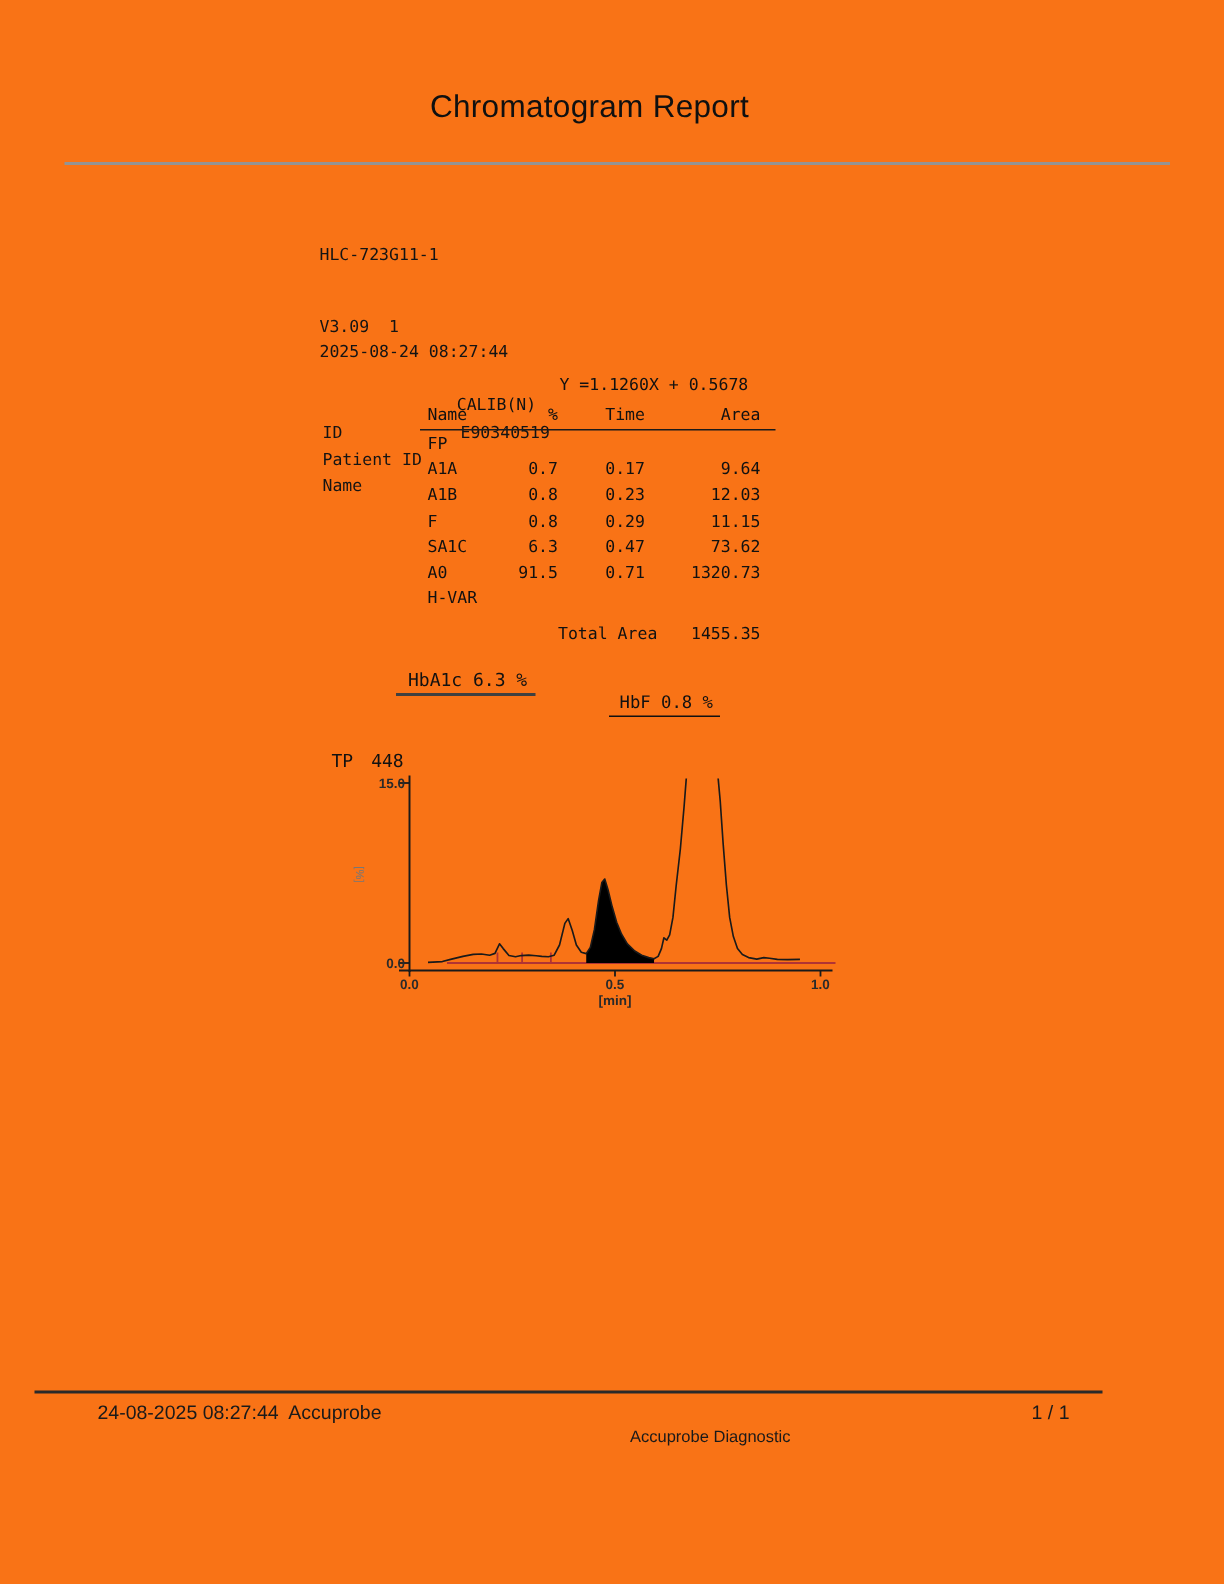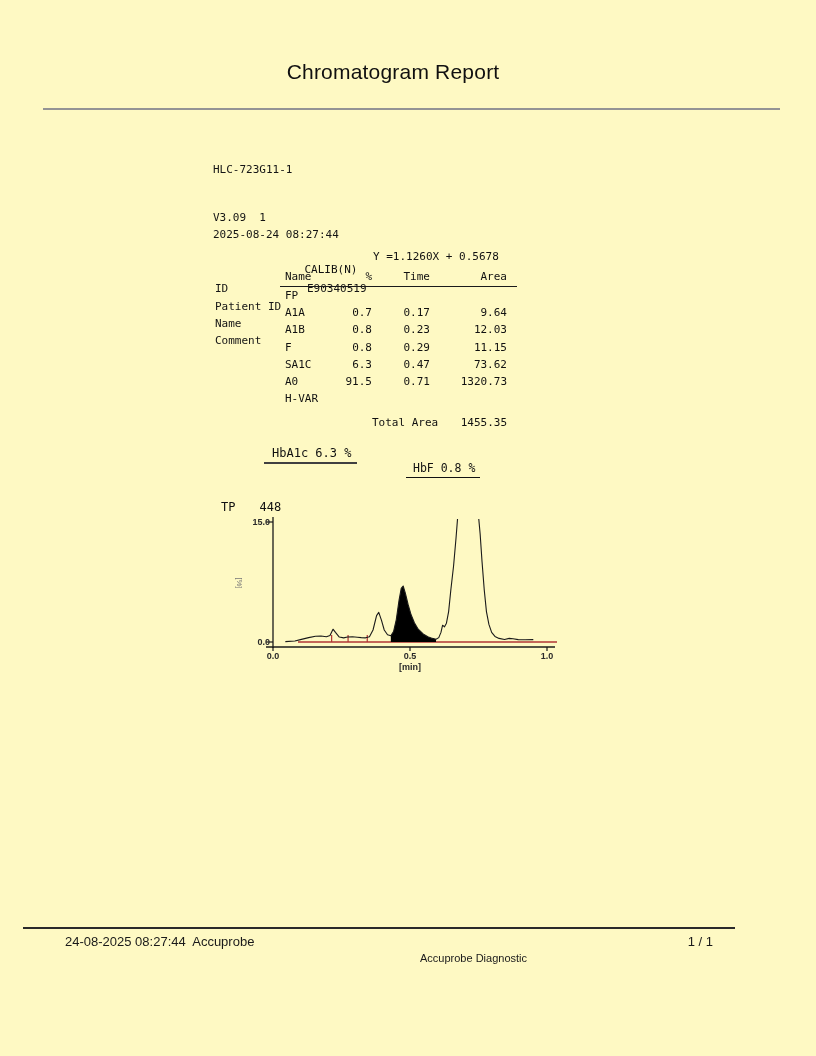--- a/index.html
+++ b/index.html
@@ -1,16 +1,16 @@
 <!DOCTYPE html>
 <html><head>
 <meta charset="utf-8">
 <style>
   html,body{margin:0;padding:0;background:#fff;}
-  .page{position:relative;width:816px;height:1056px;background:#fef9c3;overflow:hidden;
+  .page{position:relative;width:816px;height:1056px;background:#f97316;overflow:hidden;
         font-family:"Liberation Sans",sans-serif;color:#111;}
 
   
   .title{position:absolute;top:60px;left:0;width:100%;text-align:center;
          transform:translateX(-15px);font-size:21px;font-weight:400;letter-spacing:.2px;color:#101010;}
   .title-rule{position:absolute;left:43px;top:108px;width:737px;height:2px;background:#949494;}
 
   
   .machine{position:absolute;left:213px;top:127px;font-family:"DejaVu Sans Mono",monospace;
            font-size:11px;line-height:17.2px;white-space:pre;color:#141414;}
@@ -34,21 +34,21 @@
 
   
   .hba1c{position:absolute;left:264px;top:446px;font-family:"DejaVu Sans Mono",monospace;
          font-size:12px;font-weight:normal;padding:0 6px 2px 8px;border-bottom:2px solid #404040;}
   .hbf{position:absolute;left:406px;top:461px;font-family:"DejaVu Sans Mono",monospace;
        font-size:11.5px;padding:0 5px 2px 7px;border-bottom:1.5px solid #111;}
 
   
   .chart-block{position:absolute;left:220px;top:498px;width:360px;height:190px;}
   .tp-line{position:absolute;left:1px;top:2px;font-family:"DejaVu Sans Mono",monospace;
-           font-size:12px;display:flex;gap:24px;}
+           font-size:12px;display:flex;gap:12px;}
   .chart-svg{position:absolute;left:0;top:0;}
   .tick{font-family:"Liberation Sans",sans-serif;font-size:9px;font-weight:bold;fill:#2a2a2a;}
   .ylab{font-family:"Liberation Sans",sans-serif;font-size:7.5px;fill:#777;}
 
   
   .footer-rule{position:absolute;left:23px;top:927px;width:712px;height:2px;background:#2a2a2a;}
   .footer-left{position:absolute;left:33px;top:934px;font-size:13px;white-space:pre;color:#1a1a1a;margin-left:32px;}
   .footer-right{position:absolute;right:103px;top:934px;font-size:13px;color:#1a1a1a;}
   .footer-center{position:absolute;left:420px;top:952px;font-size:11px;color:#1a1a1a;}
 </style>
@@ -63,22 +63,20 @@
   <div class="machine">
     <div class="m-line1">
       <span class="m-model">HLC-723G11-1</span><span class="m-version">V3.09  1</span><span>2025-08-24 08:27:44</span>
     </div>
     <div><div class="m-row">
         <span class="m-label">ID</span><span class="m-value">E90340519</span>
       </div><div class="m-row">
         <span class="m-label">Patient ID</span><span class="m-value"></span>
       </div><div class="m-row">
         <span class="m-label">Name</span><span class="m-value"></span>
-      </div><div class="m-row">
-        <span class="m-label">Comment</span><span class="m-value"></span>
       </div></div>
   </div>
 
   <div class="calib-head">
     <span>CALIB(N)</span>
     <span class="calib-eq">Y =1.1260X + 0.5678</span>
   </div>
 
   <div class="calib-table">
     <div class="crow calib-header">

